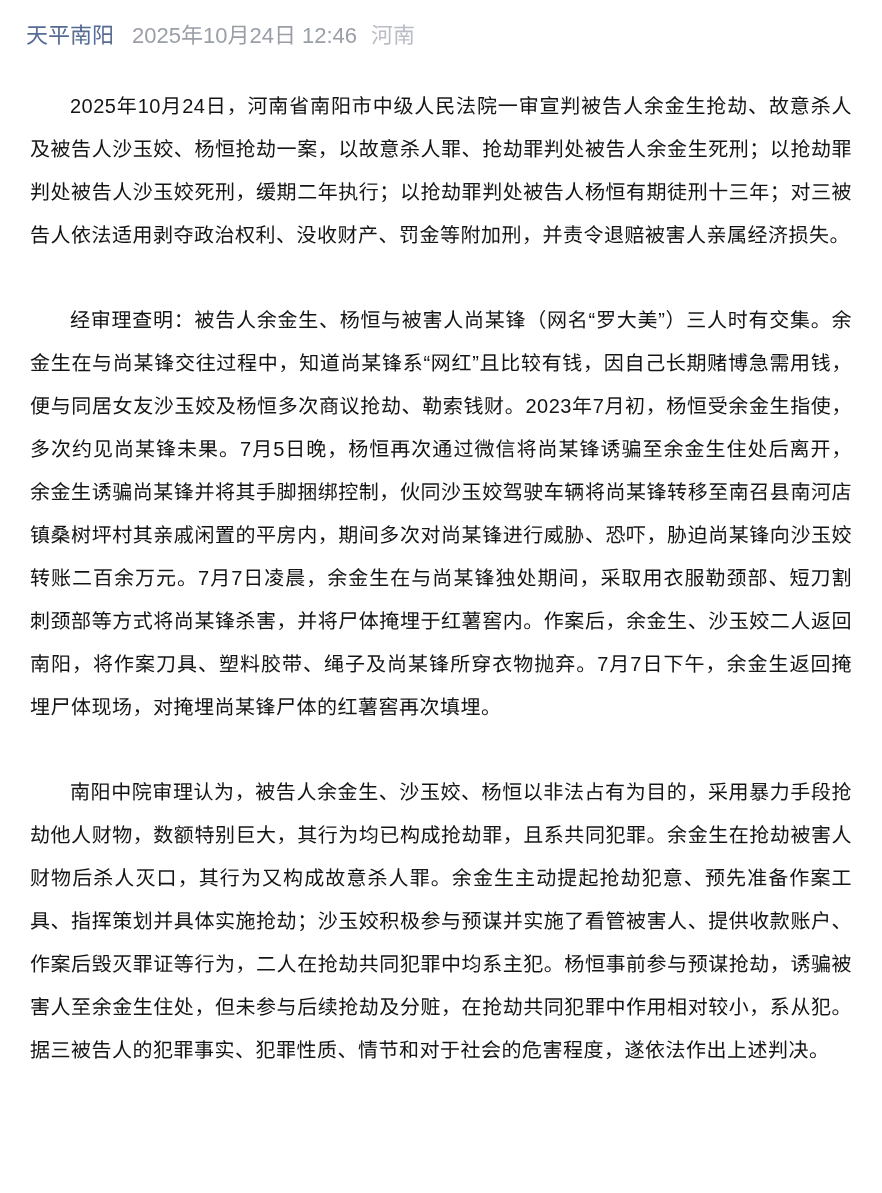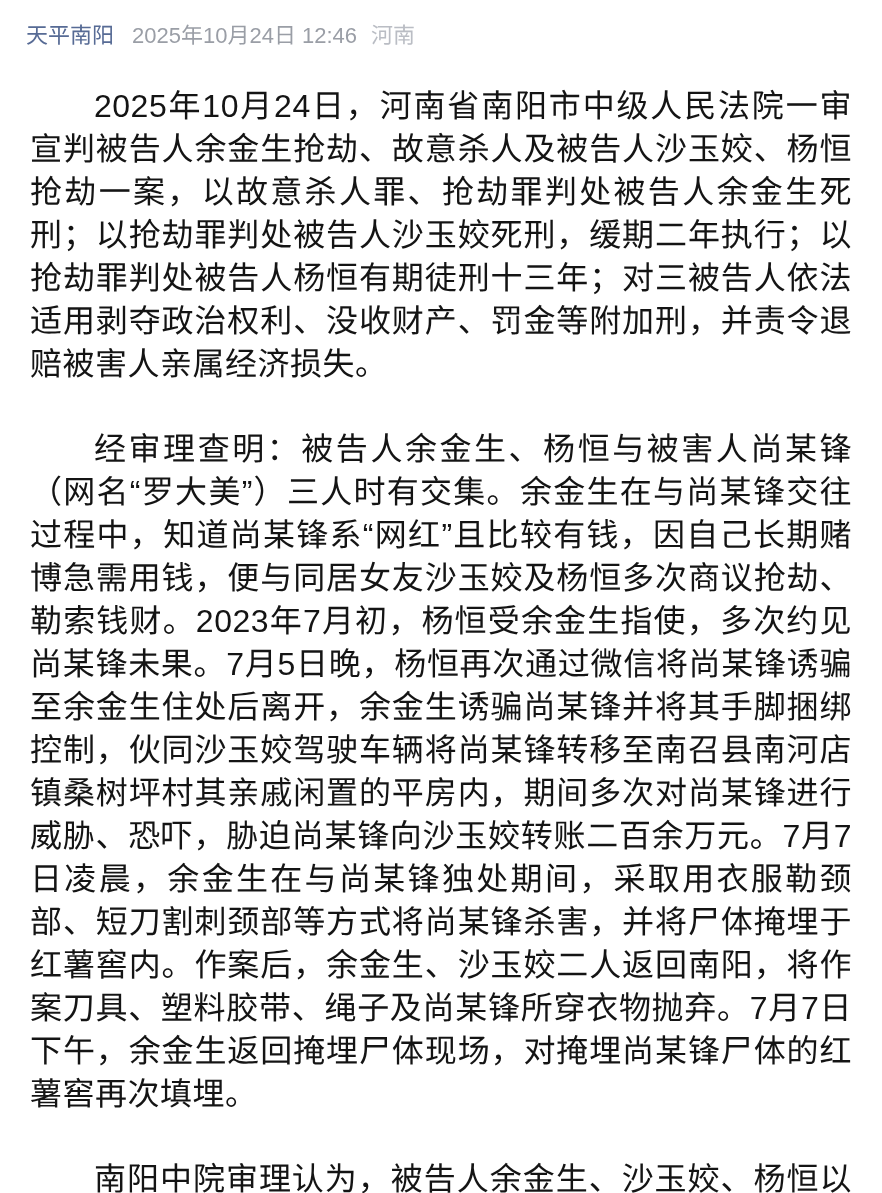--- a/index.html
+++ b/index.html
@@ -40,21 +40,21 @@
     color: #9a9ea6;
     margin-right: 14px;
   }
   .byline .location {
     color: #babdc4;
   }
   .content {
     margin-top: 36px;
   }
   .content p {
-    font-size: 32px;
+    font-size: 20px;
     line-height: 43px;
     color: #141414;
     text-align: justify;
     text-indent: 2em;
     letter-spacing: 0.5px;
     margin-bottom: 42px;
   }
   .content p:last-child { margin-bottom: 0; }
 </style>
 </head>

